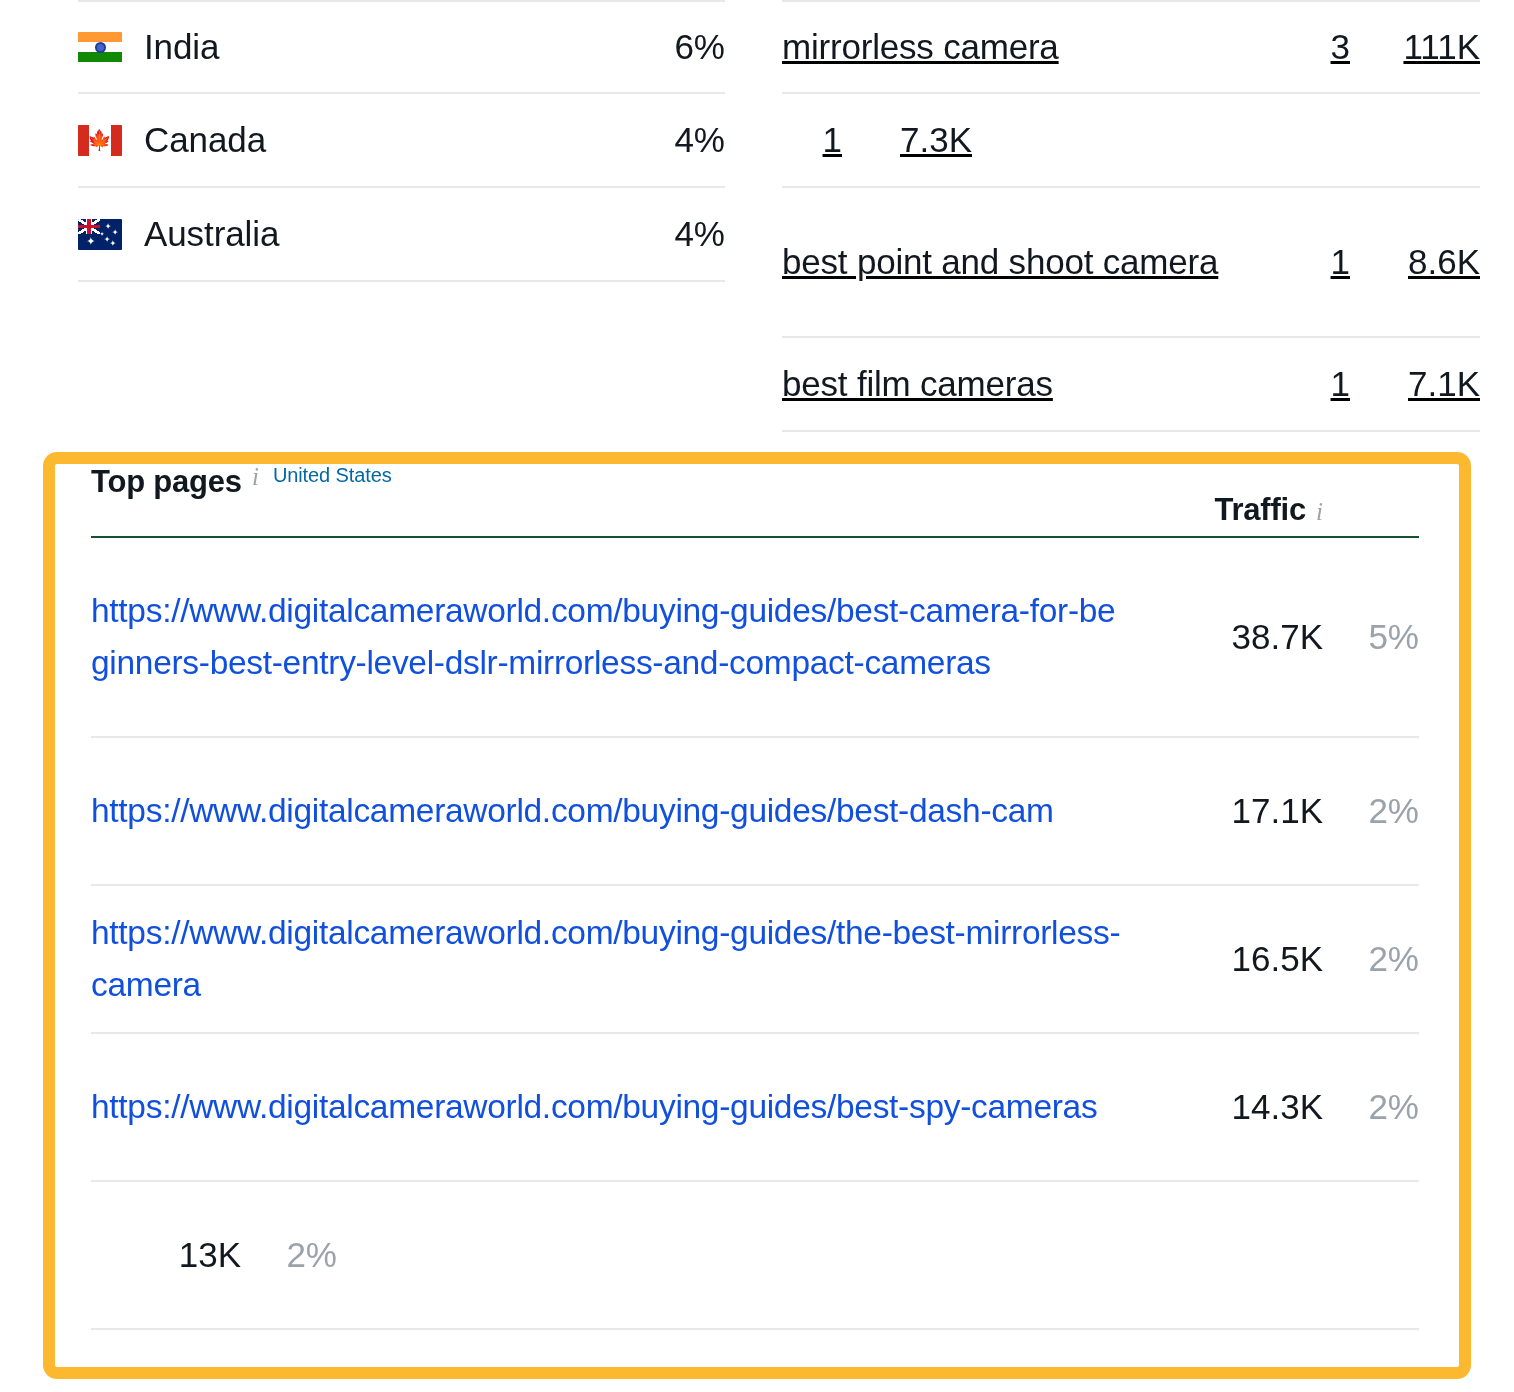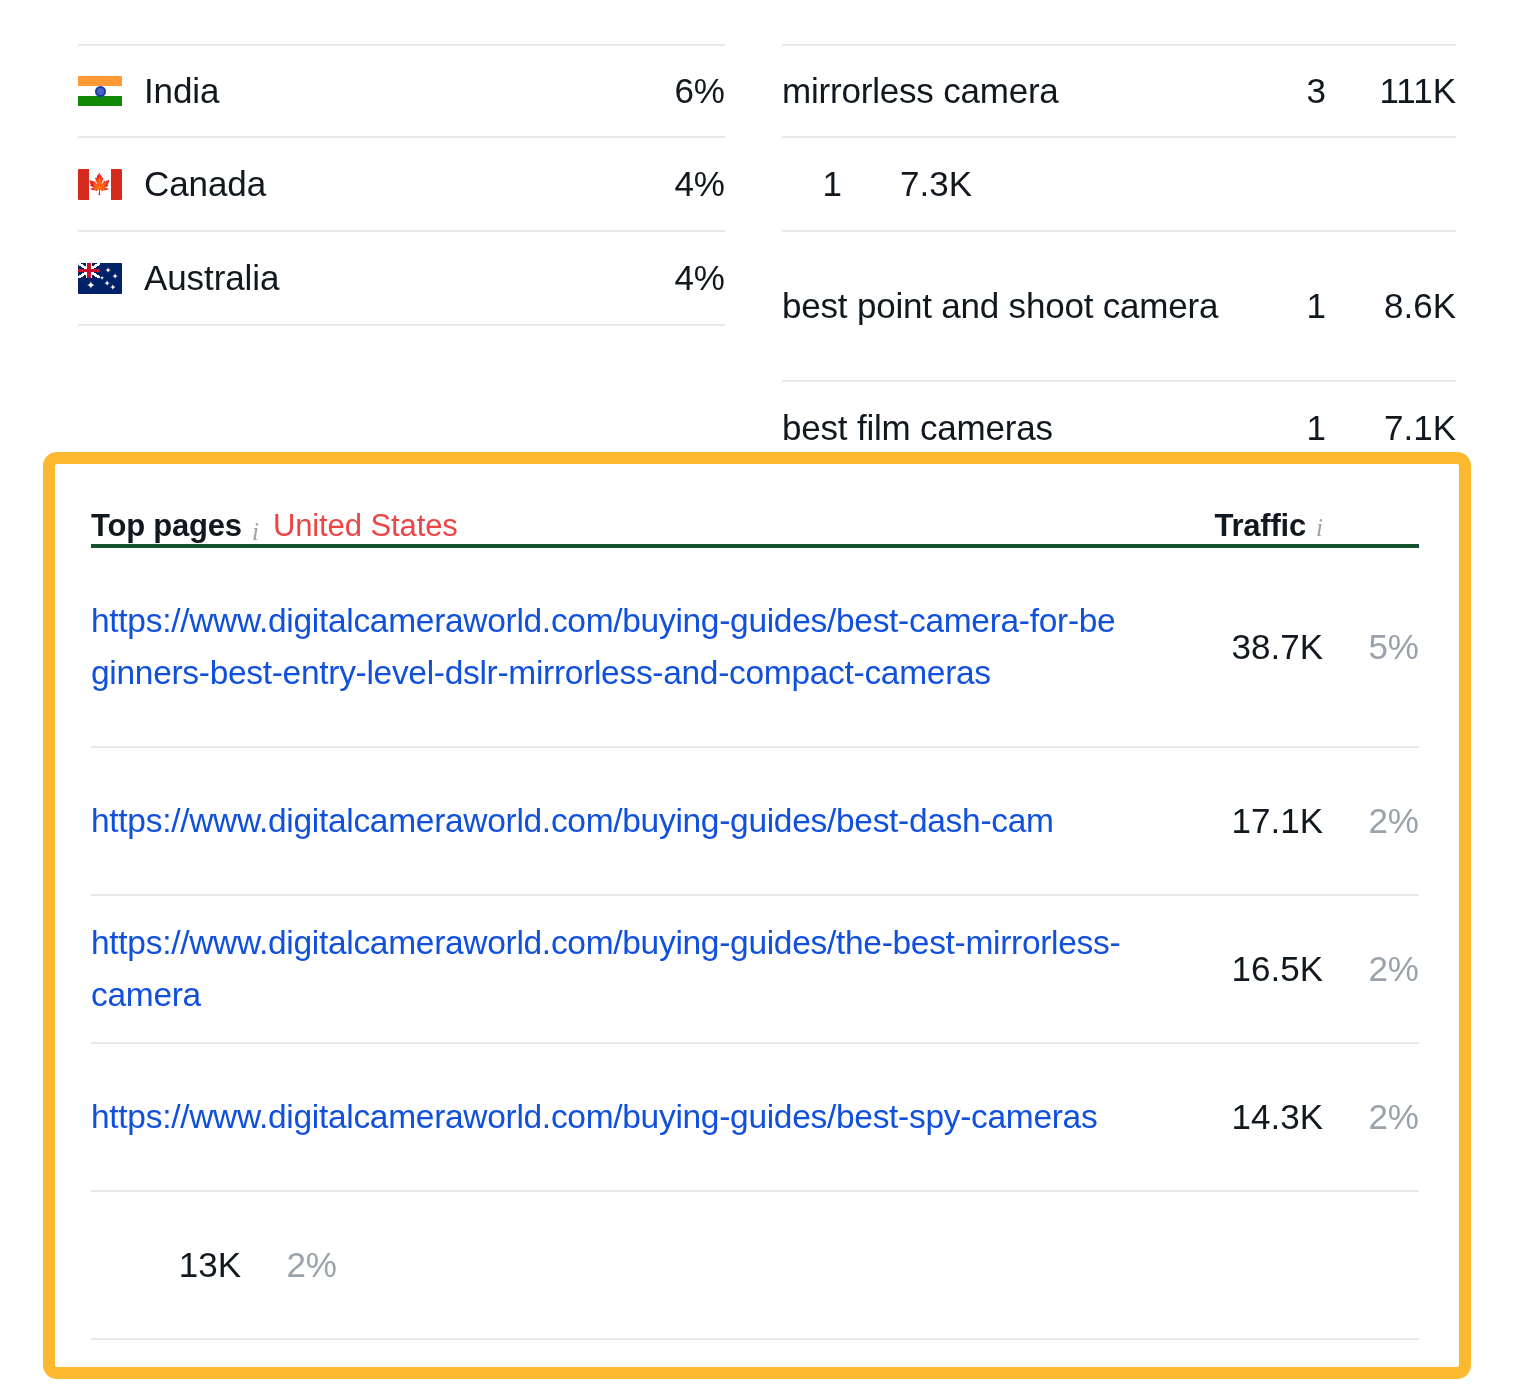--- a/index.html
+++ b/index.html
@@ -20,33 +20,33 @@
   }
 
   
   .top-section {
     position: absolute;
     top: 0;
     left: 0;
     width: 1514px;
     height: 452px;
     display: flex;
-    margin-top: 44px;
   }
 
   .countries-panel {
     width: 760px;
     padding-left: 78px;
     padding-right: 35px;
   }
 
   .keywords-panel {
     width: 754px;
     padding-left: 22px;
-    padding-right: 58px;
+    padding-right: 34px;
+    text-decoration: underline;
   }
 
   
   .country-row {
     display: flex;
     align-items: center;
     height: 94px;
     border-bottom: 2px solid #e6e8ea;
   }
   .country-row:first-child { border-top: 2px solid #e6e8ea; }
@@ -171,45 +171,45 @@
     background: #ffffff;
   }
 
   .card-inner {
     padding: 0 40px 0 36px;
     height: 100%;
   }
 
   .card-header {
     display: flex;
-    align-items: flex-end;
-    height: 84px;
-    border-bottom: 4px solid #14532d;
+    align-items: flex-start;
+    height: 74px;
+    border-bottom: 2px solid #14532d;
   }
 
   .card-title {
     font-size: 31px;
     font-weight: 700;
     color: #12181f;
     letter-spacing: -0.2px;
   }
 
   .info-icon {
     font-family: "Liberation Serif", serif;
     font-style: italic;
     font-size: 25px;
     color: #9aa2ab;
     margin-left: 10px;
     margin-right: 14px;
     line-height: 1;
   }
 
   .card-sub {
-    font-size: 31px;
-    color: #ef4444;
+    font-size: 20px;
+    color: #0369a1;
     letter-spacing: -0.1px;
   }
 
   .card-traffic {
     margin-left: auto;
     display: flex;
     align-items: baseline;
     padding-right: 96px;
     margin-top: 28px;
   }

